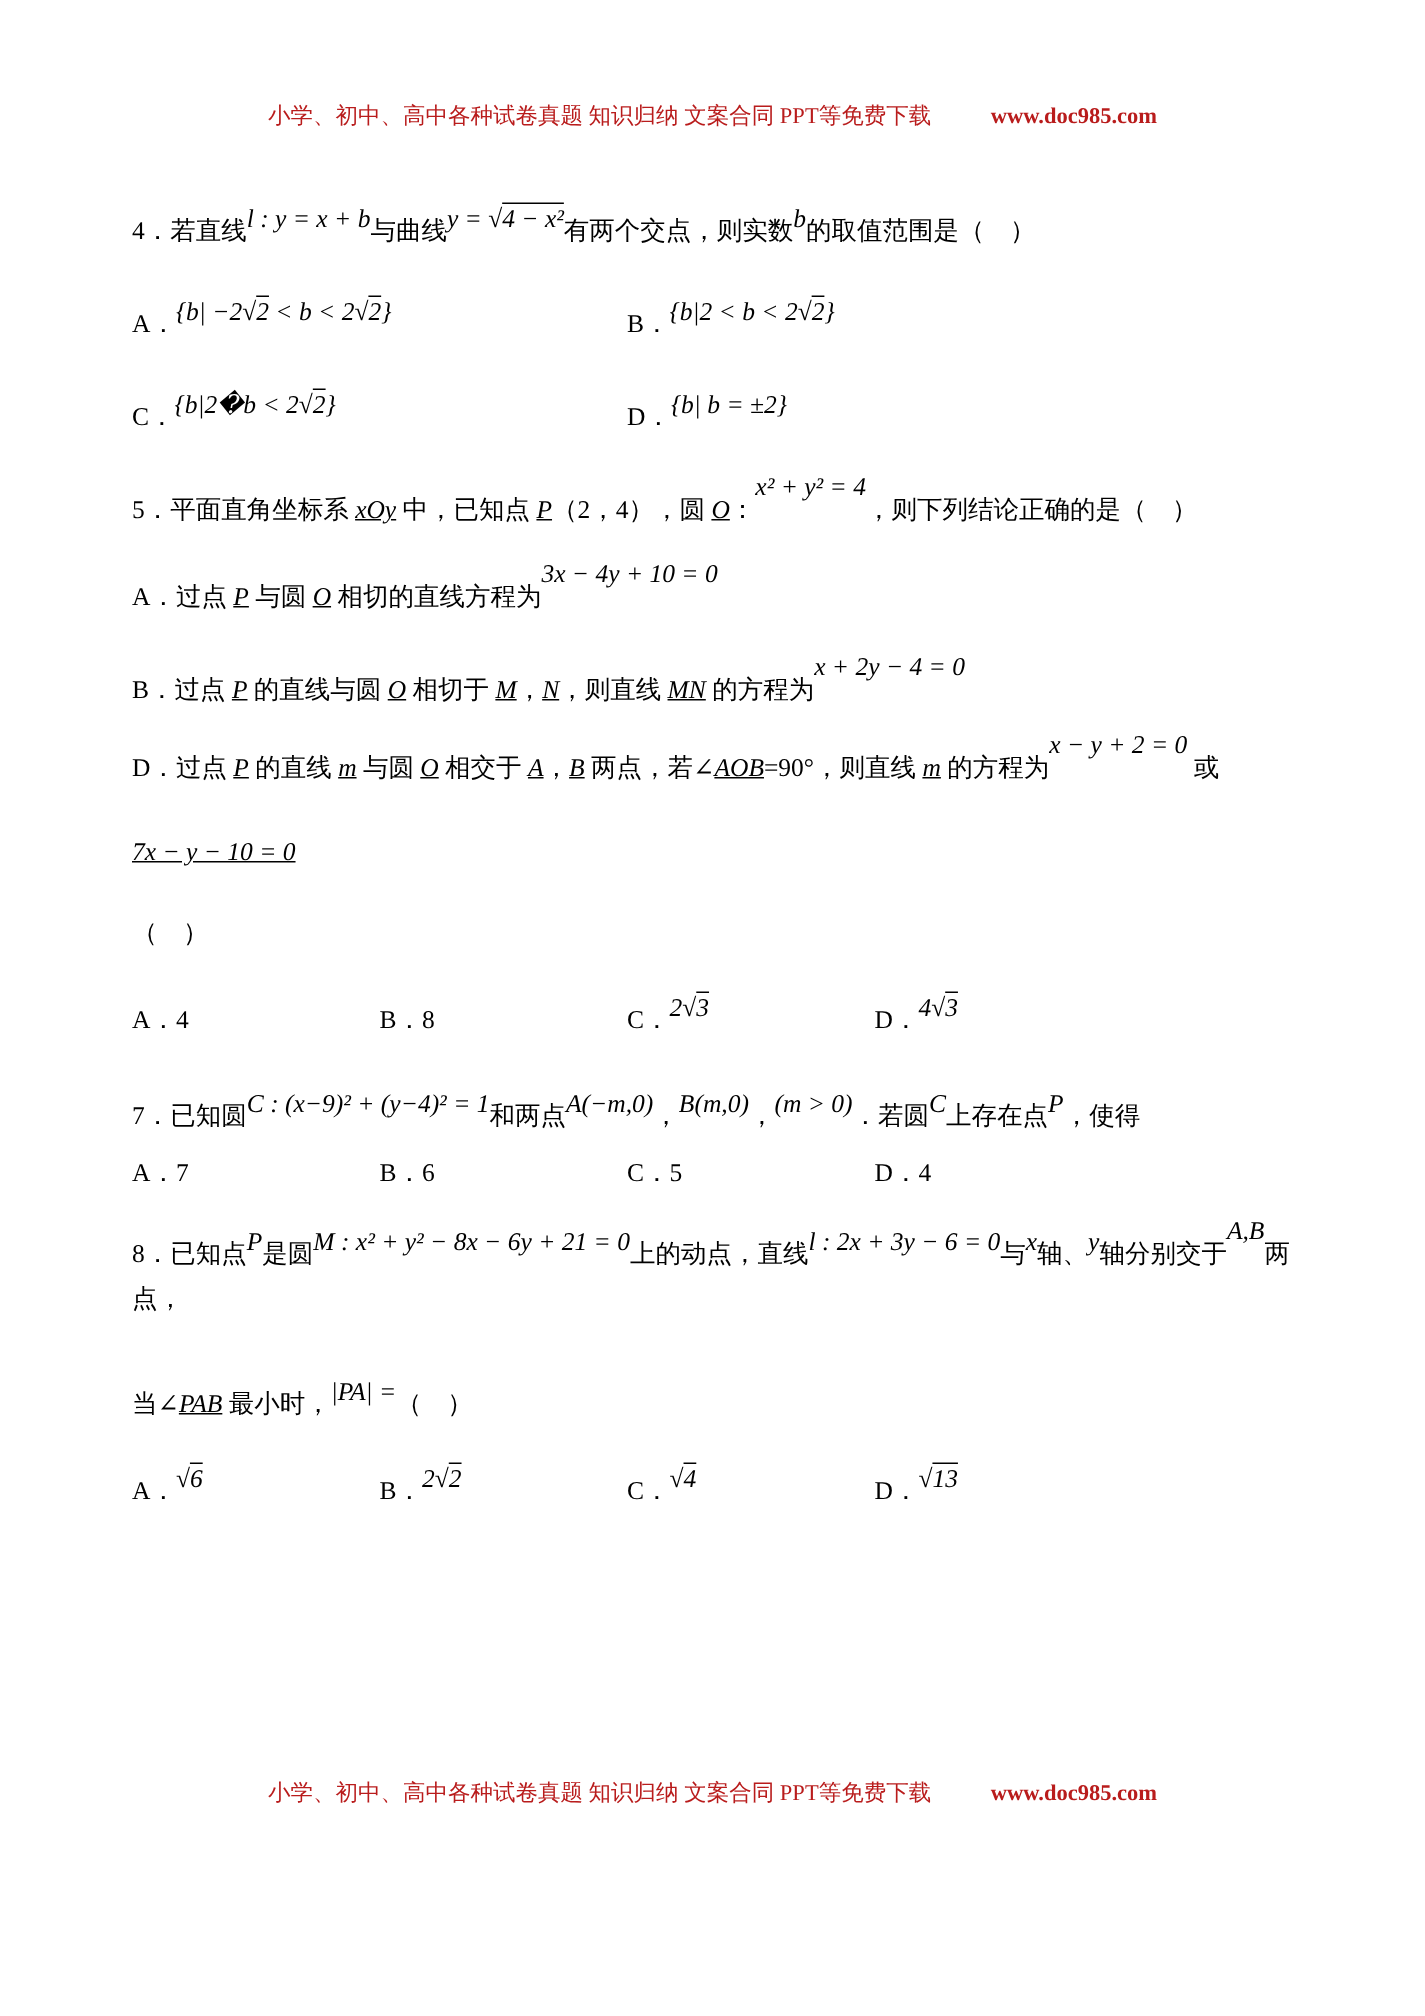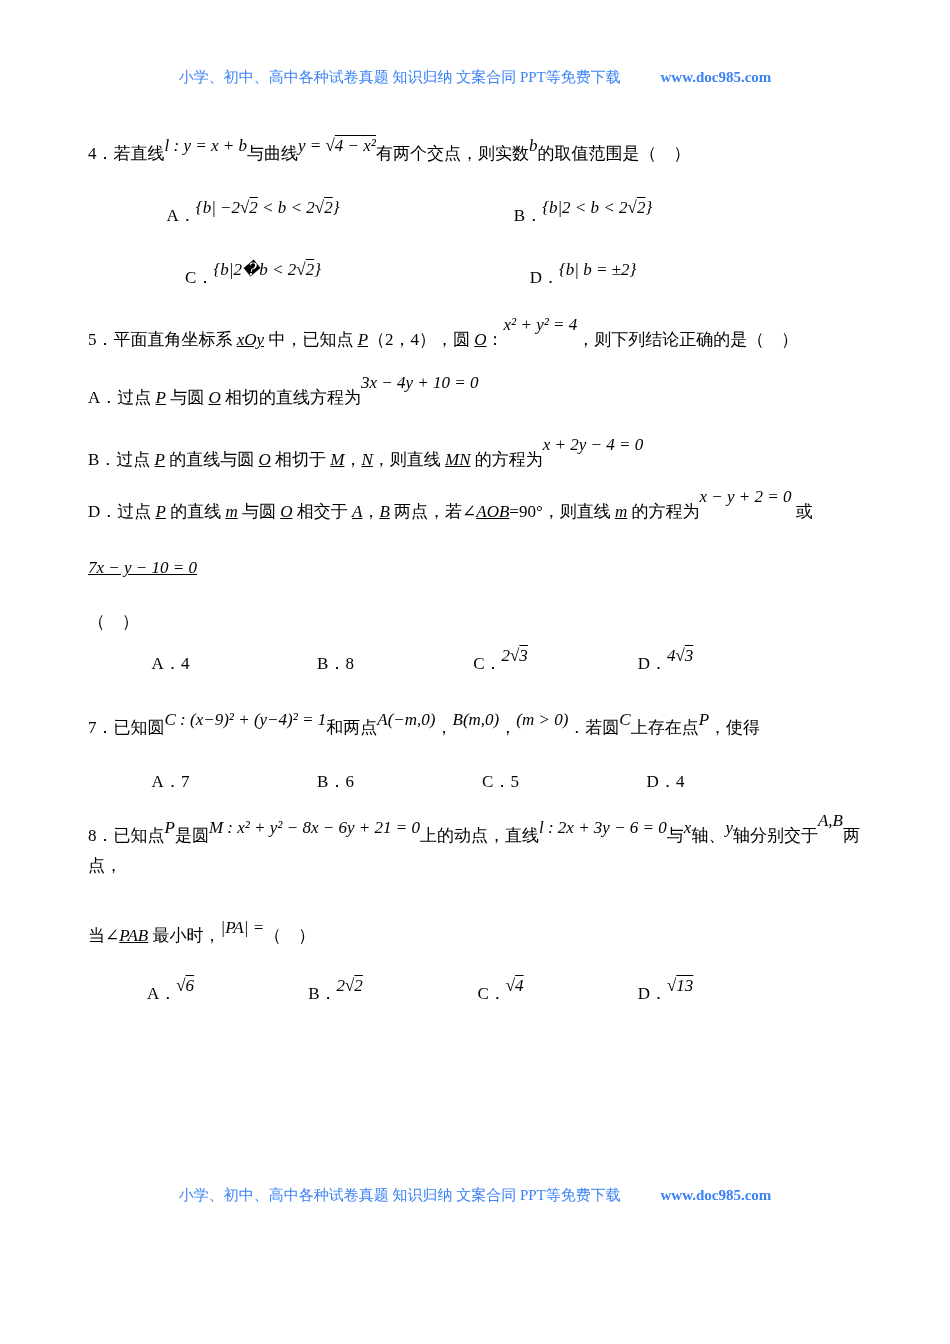--- a/index.html
+++ b/index.html
@@ -12,21 +12,21 @@
     background: #ffffff;
     color: #000000;
     font-family: "Liberation Serif", "DejaVu Serif", serif;
     font-size: 17px;
     padding: 0 88px;
     overflow: hidden;
   }
   .hf {
     text-align: center;
     font-size: 15px;
-    color: #3b82f6;
+    color: #b91c1c;
     white-space: nowrap;
   }
   .header { padding-top: 68px; }
   .footer {
     position: absolute;
     top: 1186px;
     left: 0;
     width: 100%;
     padding: 0;
   }
@@ -35,26 +35,26 @@
   .t { font-family: "Liberation Serif", "DejaVu Serif", serif; }
   .f {
     font-family: "Liberation Serif", "DejaVu Serif", serif;
     font-style: italic;
     position: relative;
     top: -8px;
   }
   .f.hi { top: -15px; }
   .f.base { top: 0; text-decoration: underline; }
   .ov { text-decoration: overline; }
-  .optrow { display: flex; line-height: 30px; margin: 0; text-align: center; }
+  .optrow { display: flex; line-height: 30px; margin: 0; }
   .optrow .cell { display: inline-block; }
   .two .cell { width: 330px; }
   .four .cell { width: 165px; }
-  .mt8  { margin-top: 24px; }
-  .mt12 { margin-top: 12px; }
+  .mt8  { margin-top: 8px; }
+  .mt12 { margin-top: 28px; }
   .mt18 { margin-top: 18px; }
   .mt20 { margin-top: 20px; }
   .mt22 { margin-top: 22px; }
   .mt24 { margin-top: 24px; }
   .mt26 { margin-top: 26px; }
   .mt28 { margin-top: 28px; }
   .mt32 { margin-top: 32px; }
   .mt34 { margin-top: 34px; }
   .mt40 { margin-top: 40px; }
   .mt46 { margin-top: 46px; }

